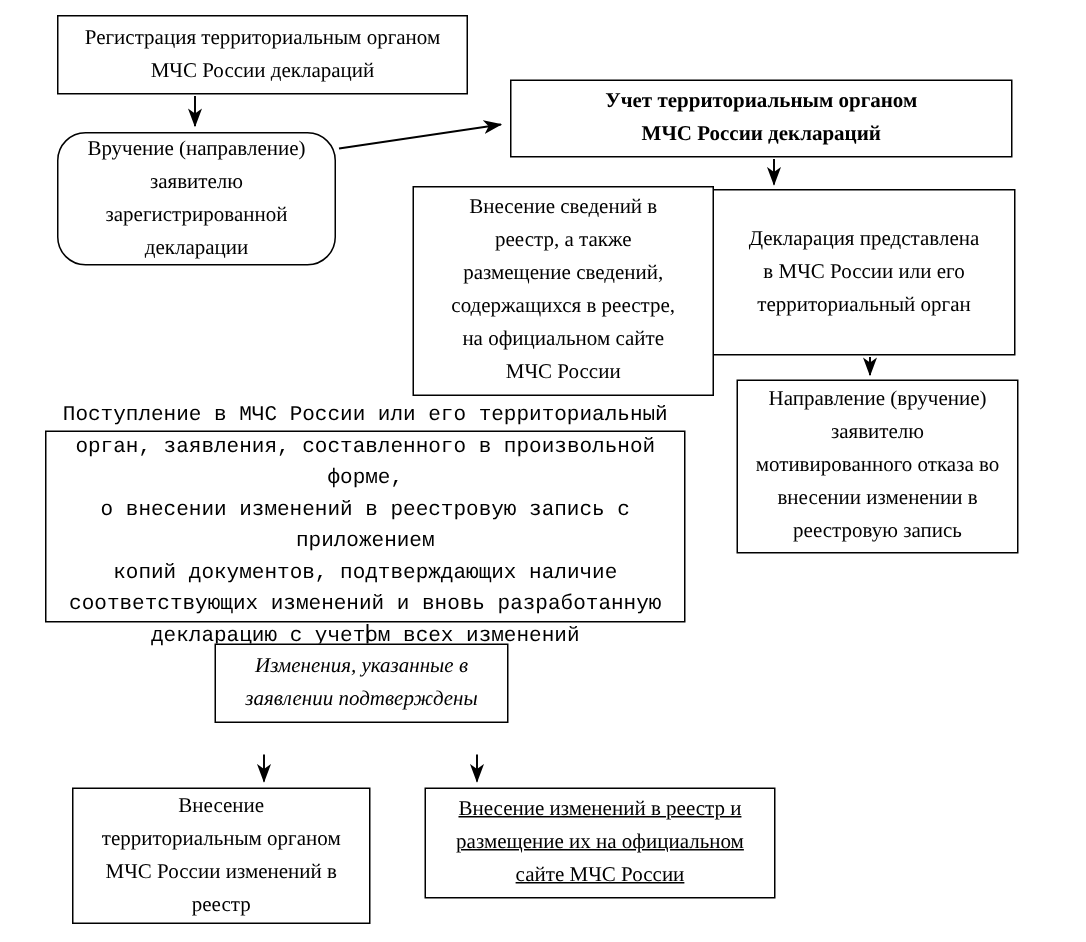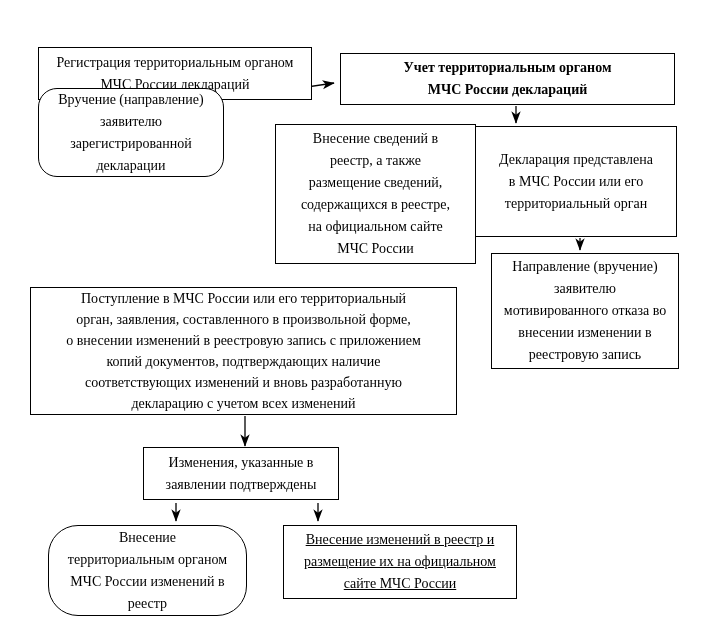--- a/index.html
+++ b/index.html
@@ -31,21 +31,21 @@
     background: #ffffff;
     display: flex;
     align-items: center;
     justify-content: center;
     text-align: center;
     white-space: pre-line;
     font-size: 14px;
     line-height: 22px;
     padding: 1px 4px;
   }
-  .node.big { line-height: 21px; }
+  .node.big { line-height: 21px; font-family: Liberation Mono, monospace; }
 </style>
 </head>
 <body>
 
 <div class="canvas">
 
   <svg class="arrows" viewBox="0 0 724 628" xmlns="http://www.w3.org/2000/svg">
     <defs>
       <marker id="ah" viewBox="0 0 10 8" refX="9" refY="4" markerWidth="10" markerHeight="8" orient="auto-start-reverse">
         <path d="M0,0.4 L9.6,4 L0,7.6 L2.6,4 Z" fill="#000000"></path>
@@ -54,21 +54,21 @@
     <path d="M130,64 L130,84" stroke="#000000" stroke-width="1.3" fill="none" marker-end="url(#ah)"></path>
     <path d="M226,99 L334,83" stroke="#000000" stroke-width="1.3" fill="none" marker-end="url(#ah)"></path>
     <path d="M516,106 L516,123" stroke="#000000" stroke-width="1.3" fill="none" marker-end="url(#ah)"></path>
     <path d="M474,178 L458,178" stroke="#000000" stroke-width="1.3" fill="none" marker-end="url(#ah)"></path>
     <path d="M580,238 L580,250" stroke="#000000" stroke-width="1.3" fill="none" marker-end="url(#ah)"></path>
     <path d="M245,416 L245,446" stroke="#000000" stroke-width="1.3" fill="none" marker-end="url(#ah)"></path>
     <path d="M176,503 L176,521" stroke="#000000" stroke-width="1.3" fill="none" marker-end="url(#ah)"></path>
     <path d="M318,503 L318,521" stroke="#000000" stroke-width="1.3" fill="none" marker-end="url(#ah)"></path>
   </svg>
 
-  <div class="node" style="left:38px;  top:10px;  width:274px; height:53px;margin-top:37px;">Регистрация территориальным органом
+  <div class="node" style="left:38px;  top:10px;  width:274px; height:53px;">Регистрация территориальным органом
 МЧС России деклараций</div>
   <div class="node" style="left:38px;  top:88px;  width:186px; height:89px;border-radius:19px;">Вручение (направление)
 заявителю
 зарегистрированной
 декларации</div>
   <div class="node" style="left:340px; top:53px;  width:335px; height:52px;font-weight:bold;">Учет территориальным органом
 МЧС России деклараций</div>
   <div class="node" style="left:475px; top:126px; width:202px; height:111px;">Декларация представлена
 в МЧС России или его
 территориальный орган</div>
@@ -82,23 +82,23 @@
 заявителю
 мотивированного отказа во
 внесении изменении в
 реестровую запись</div>
   <div class="node big" style="left:30px; top:287px; width:427px; height:128px;">Поступление в МЧС России или его территориальный
 орган, заявления, составленного в произвольной форме,
 о внесении изменений в реестровую запись с приложением
 копий документов, подтверждающих наличие
 соответствующих изменений и вновь разработанную
 декларацию с учетом всех изменений</div>
-  <div class="node" style="left:143px; top:447px; width:196px; height:53px;">Изменения, указанные в
+  <div class="node" style="left:143px; top:429px; width:196px; height:53px;font-style:italic;">Изменения, указанные в
 заявлении подтверждены</div>
-  <div class="node" style="left:48px;  top:525px; width:199px; height:91px;border-radius:30px;">Внесение
+  <div class="node" style="left:48px;  top:525px; width:199px; height:91px;">Внесение
 территориальным органом
 МЧС России изменений в
 реестр</div>
   <div class="node" style="left:283px; top:525px; width:234px; height:74px;text-decoration:underline;">Внесение изменений в реестр и
 размещение их на официальном
 сайте МЧС России</div>
 
 </div>
 
 </body></html>

